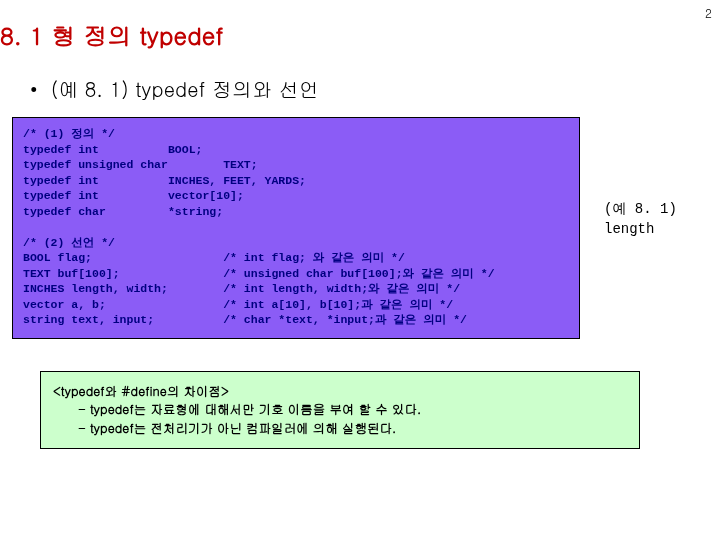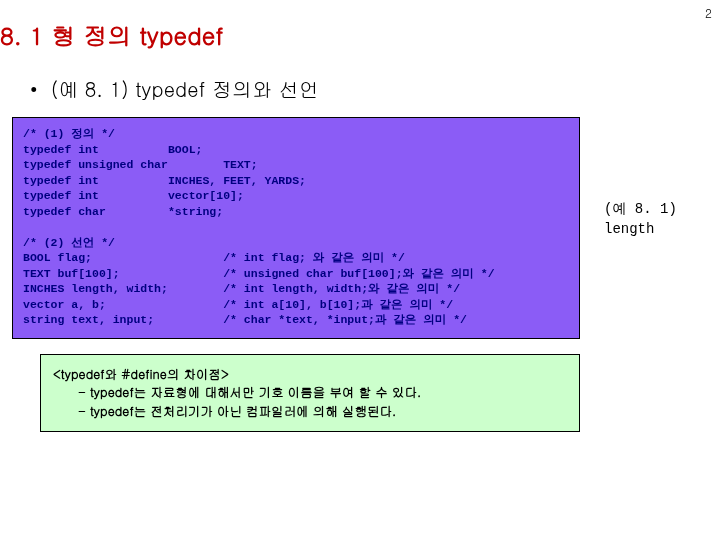--- a/index.html
+++ b/index.html
@@ -56,22 +56,22 @@
     left: 604px;
     top: 152px;
     font-family: "Courier New", monospace;
     font-size: 14px;
     font-weight: normal;
     color: #000;
     line-height: 1.4;
     margin-top: 48px;
   }
   .note-box {
-    margin: 15px 0 0 40px;
-    width: 540px;
+    margin: 32px 0 0 40px;
+    width: 600px;
     background: #ccffcc;
     border: 1px solid #000;
     padding: 10px 12px;
     box-sizing: border-box;
   }
   .note-box pre {
     margin: 0;
     font-family: "Gulim", "Courier New", monospace;
     font-size: 12.5px;
     font-weight: bold;

